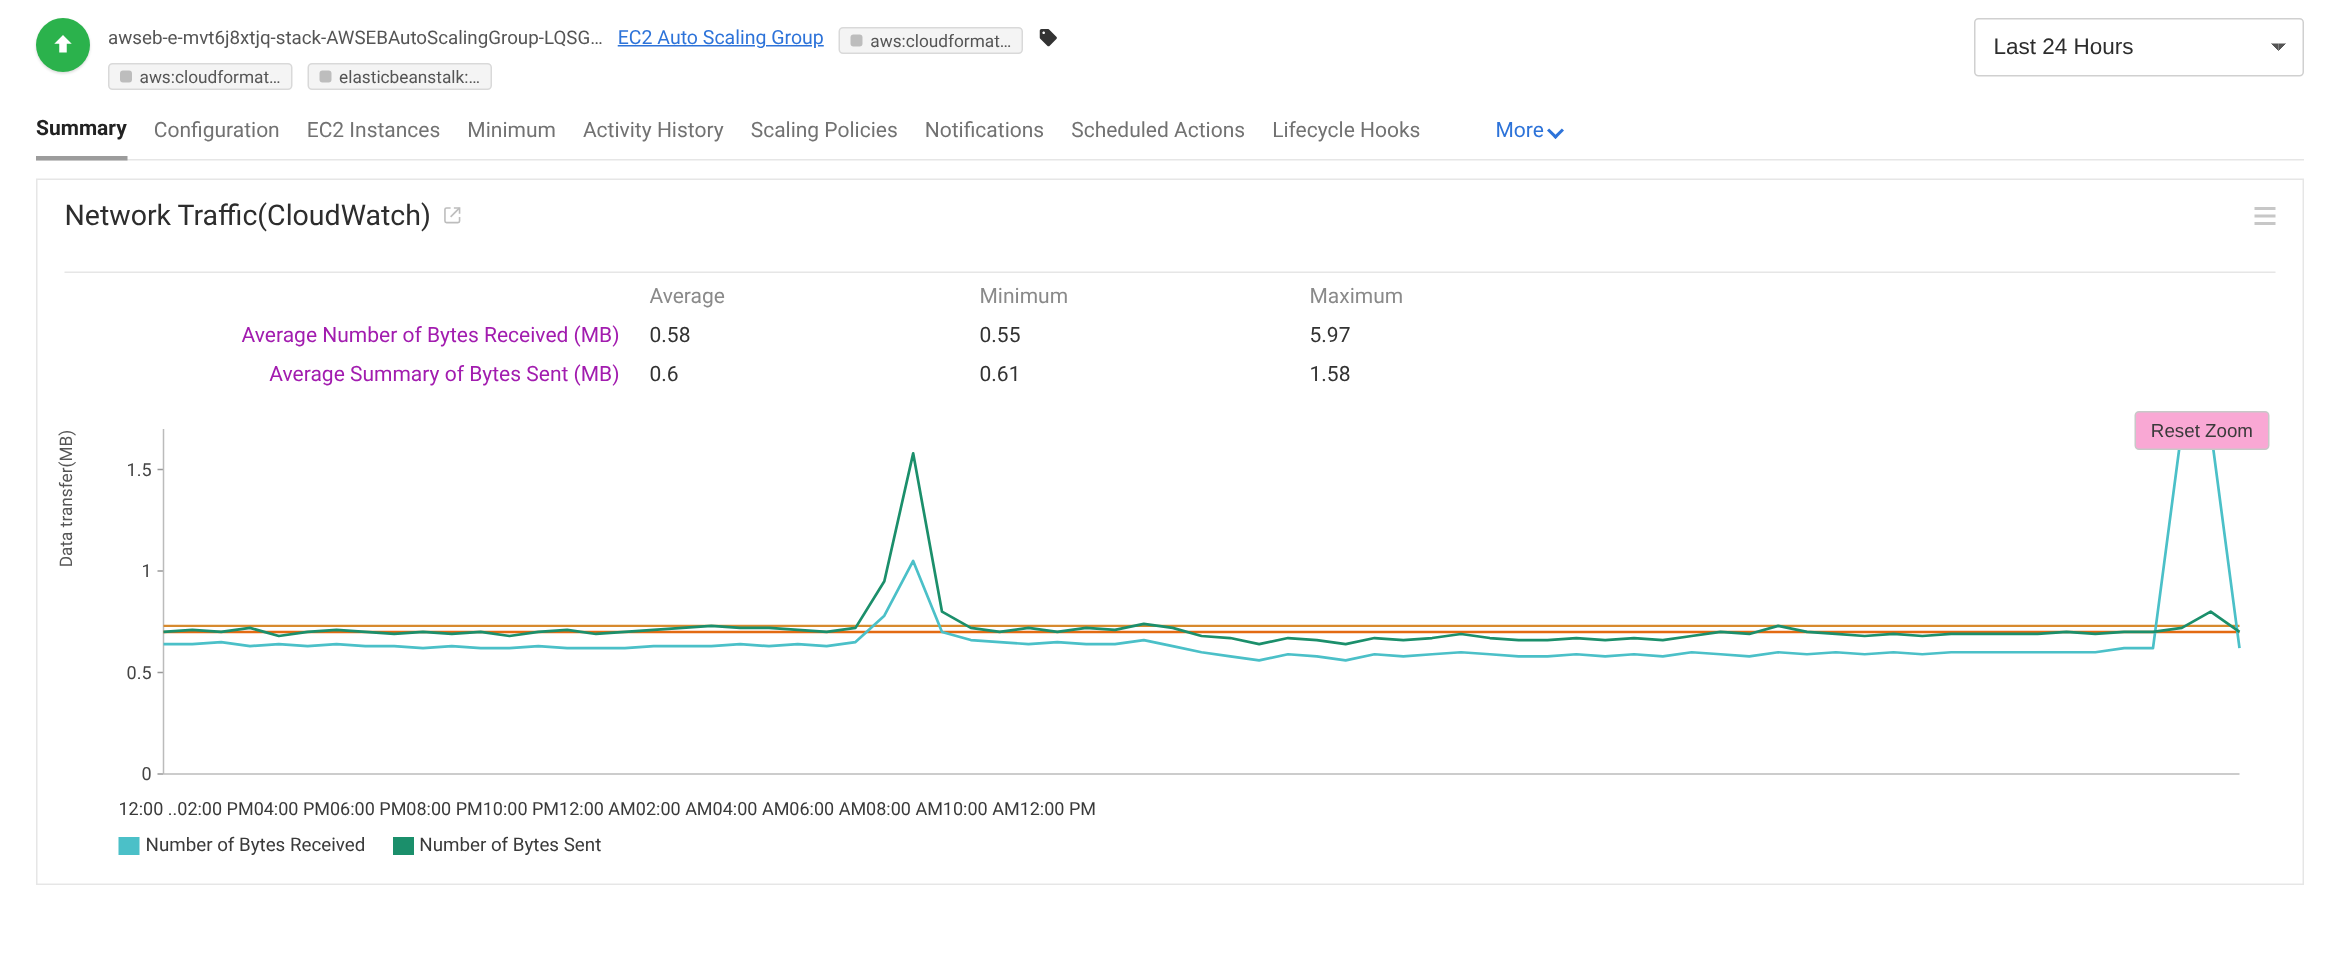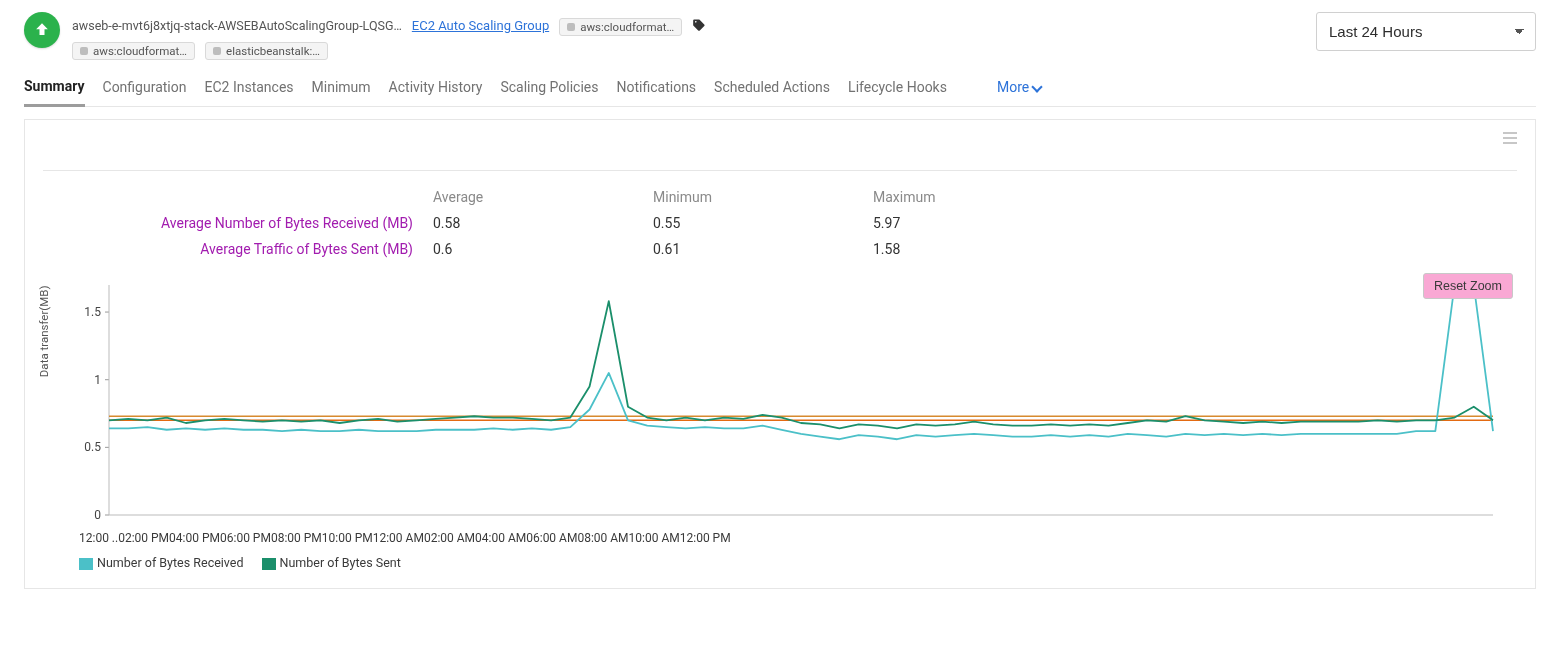--- a/index.html
+++ b/index.html
@@ -40,21 +40,21 @@
   .tab{padding:0 0 10px 0;color:var(--muted);font-size:14px;cursor:pointer;}
   .tab.active{color:#222;font-weight:700;border-bottom:3px solid #9c9c9c;margin-bottom:-1px;}
   .tab.more{color:var(--link);display:flex;align-items:center;gap:4px;margin-left:32px;}
   .caret{border:solid var(--link);border-width:0 2px 2px 0;display:inline-block;padding:3px;transform:rotate(45deg);}
   .panel{border:1px solid var(--border);margin-top:12px;padding:0;}
   .panel-header{display:flex;align-items:center;padding:12px 18px;}
   .panel-title{font-size:19px;font-weight:400;color:#2d2d2d;display:flex;align-items:center;gap:8px;}
   .ext-icon{width:13px;height:13px;opacity:.55;}
   .panel-menu{margin-left:auto;}
   .panel-body{padding:0 18px 18px 18px;}
-  .stats-table{display:grid;grid-template-columns:390px 220px 220px 220px;row-gap:10px;margin:14px 0 18px 0;font-size:14px;border-top:1px solid var(--border);padding-top:18px;}
+  .stats-table{display:grid;grid-template-columns:390px 220px 220px 220px;row-gap:10px;margin:14px 0 18px 0;font-size:14px;border-top:1px solid var(--border);padding-top:8px;}
   .stats-table .hdr{color:#8a8a8a;}
   .stats-table .rowlabel{text-align:right;padding-right:20px;color:#a21caf;}
   .chart-wrap{position:relative;padding-left:36px;}
   .ylabel{position:absolute;left:-6px;top:50%;transform:rotate(-90deg) translateX(50%);transform-origin:left top;font-size:11.5px;color:#555;white-space:nowrap;}
   svg.chart{display:block;}
   .xticks{display:flex;margin-top:6px;font-size:12px;color:#3a3a3a;padding-left:0;}
   .legend{display:flex;gap:18px;margin-top:10px;font-size:12.5px;color:#3a3a3a;}
   .swatch{width:14px;height:12px;display:inline-block;vertical-align:middle;margin-right:4px;}
   .reset-zoom{position:absolute;top:-2px;right:4px;background:#f9a8d4;border:1px solid #c8c8c8;border-radius:3px;padding:5px 10px;font-size:12.5px;color:#3a3a3a;cursor:pointer;}
 </style>
@@ -102,37 +102,47 @@
       <div class="tab">Scheduled Actions</div>
       <div class="tab">Lifecycle Hooks</div>
       <div class="tab more">
         <span>More</span>
         <span class="caret"></span>
       </div>
     </div>
 
   <div class="panel">
     <div class="panel-header">
+      <div class="panel-title">
+        <span>Network Traffic(CloudWatch)</span>
+        <span>
+          <svg class="ext-icon" viewBox="0 0 24 24" fill="none" stroke="#888" stroke-width="2">
+              <path d="M14 3h7v7"></path>
+              <path d="M10 14L21 3"></path>
+              <path d="M21 14v5a2 2 0 0 1-2 2H5a2 2 0 0 1-2-2V5a2 2 0 0 1 2-2h5"></path>
+            </svg>
+        </span>
+      </div>
       <div class="panel-menu menu-icon">
           <span></span>
           <span></span>
           <span></span>
         </div>
     </div>
     <div class="panel-body">
       <div class="stats-table" id="stats-table">
           <div></div>
           <div class="hdr">Average</div>
           <div class="hdr">Minimum</div>
           <div class="hdr">Maximum</div>
           <div class="rowlabel">Average Number of Bytes Received (MB)</div>
           <div>0.58</div>
           <div>0.55</div>
           <div>5.97</div>
-          <div class="rowlabel">Average Traffic of Bytes Sent (MB)</div>
+          <div class="rowlabel">Average Summary of Bytes Sent (MB)</div>
           <div>0.6</div>
           <div>0.61</div>
           <div>1.58</div>
         </div>
 
       <div class="chart-wrap">
         <button class="reset-zoom">Reset Zoom</button>
         <div class="ylabel">Data transfer(MB)</div>
         <svg class="chart" id="chart" width="1420" height="250">
             <line x1="26" x2="30" y1="240" y2="240" stroke="#999" stroke-width="1"></line>

